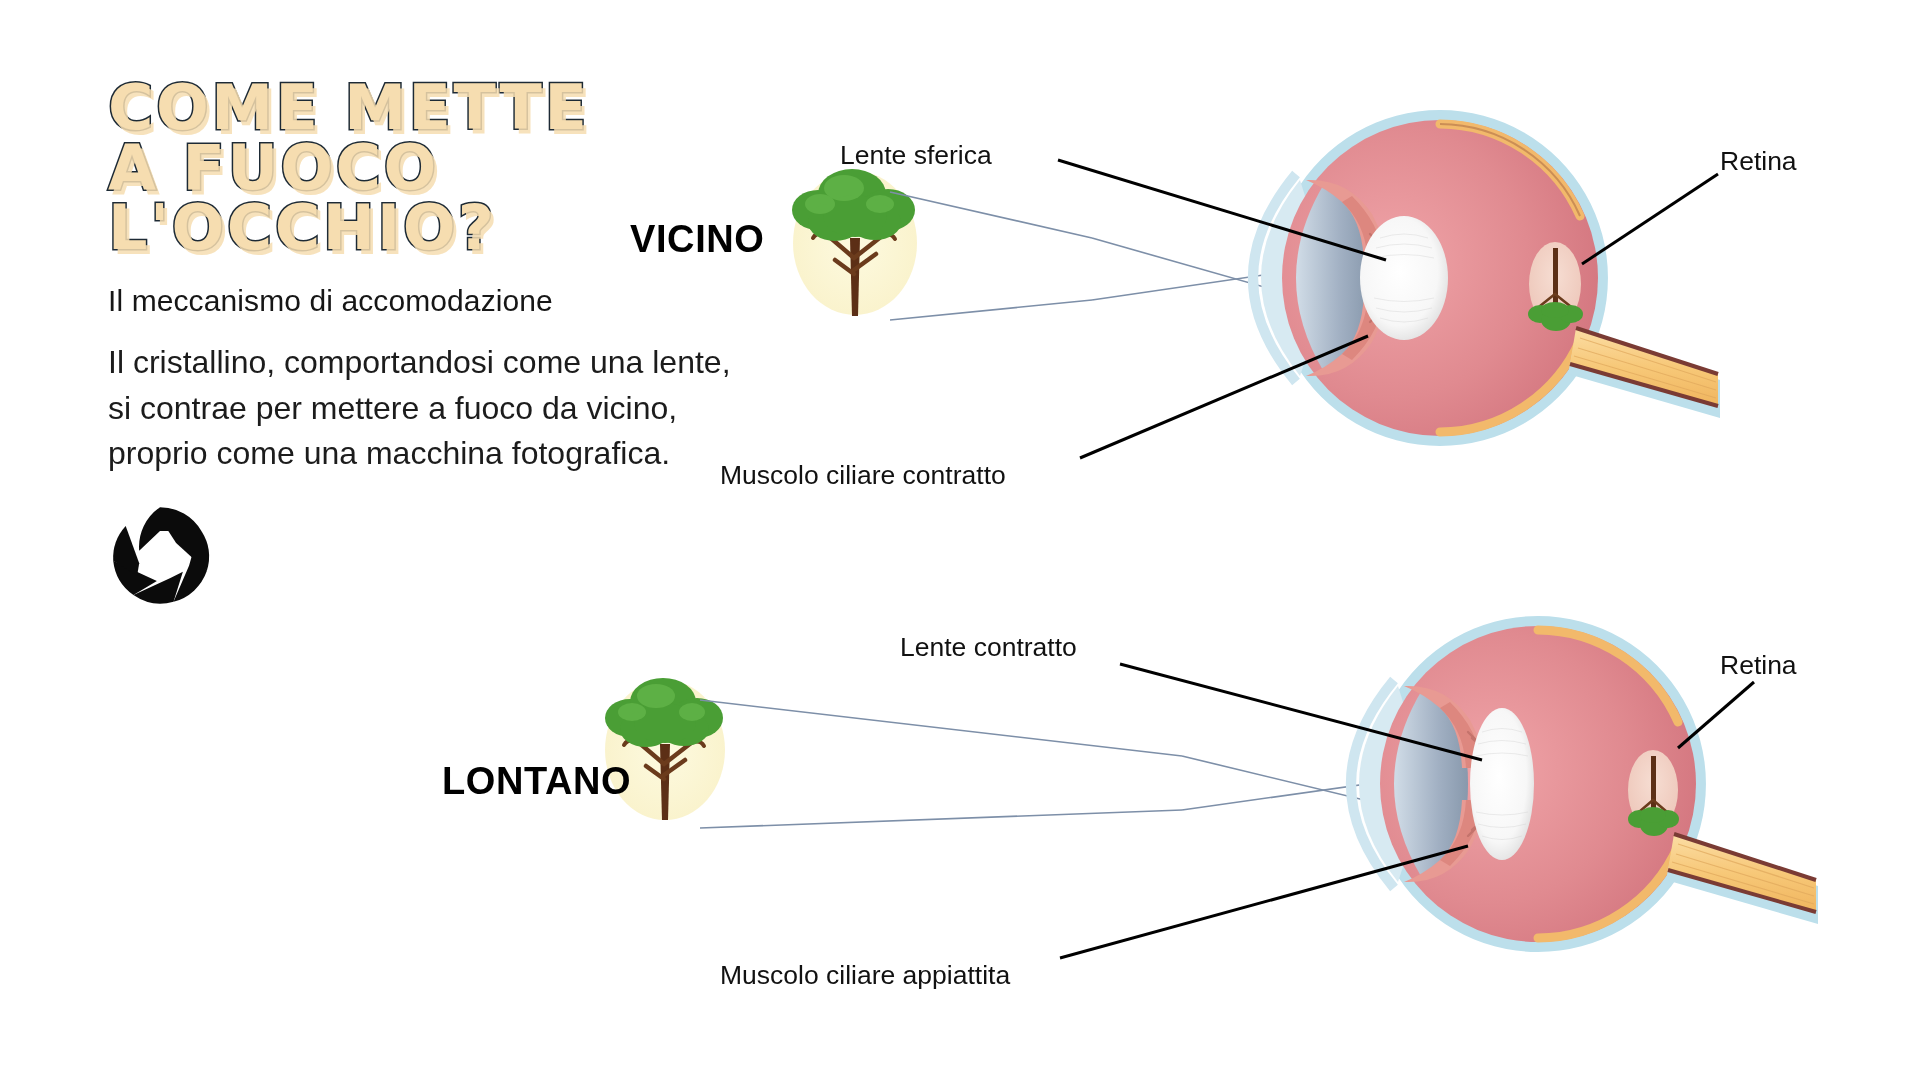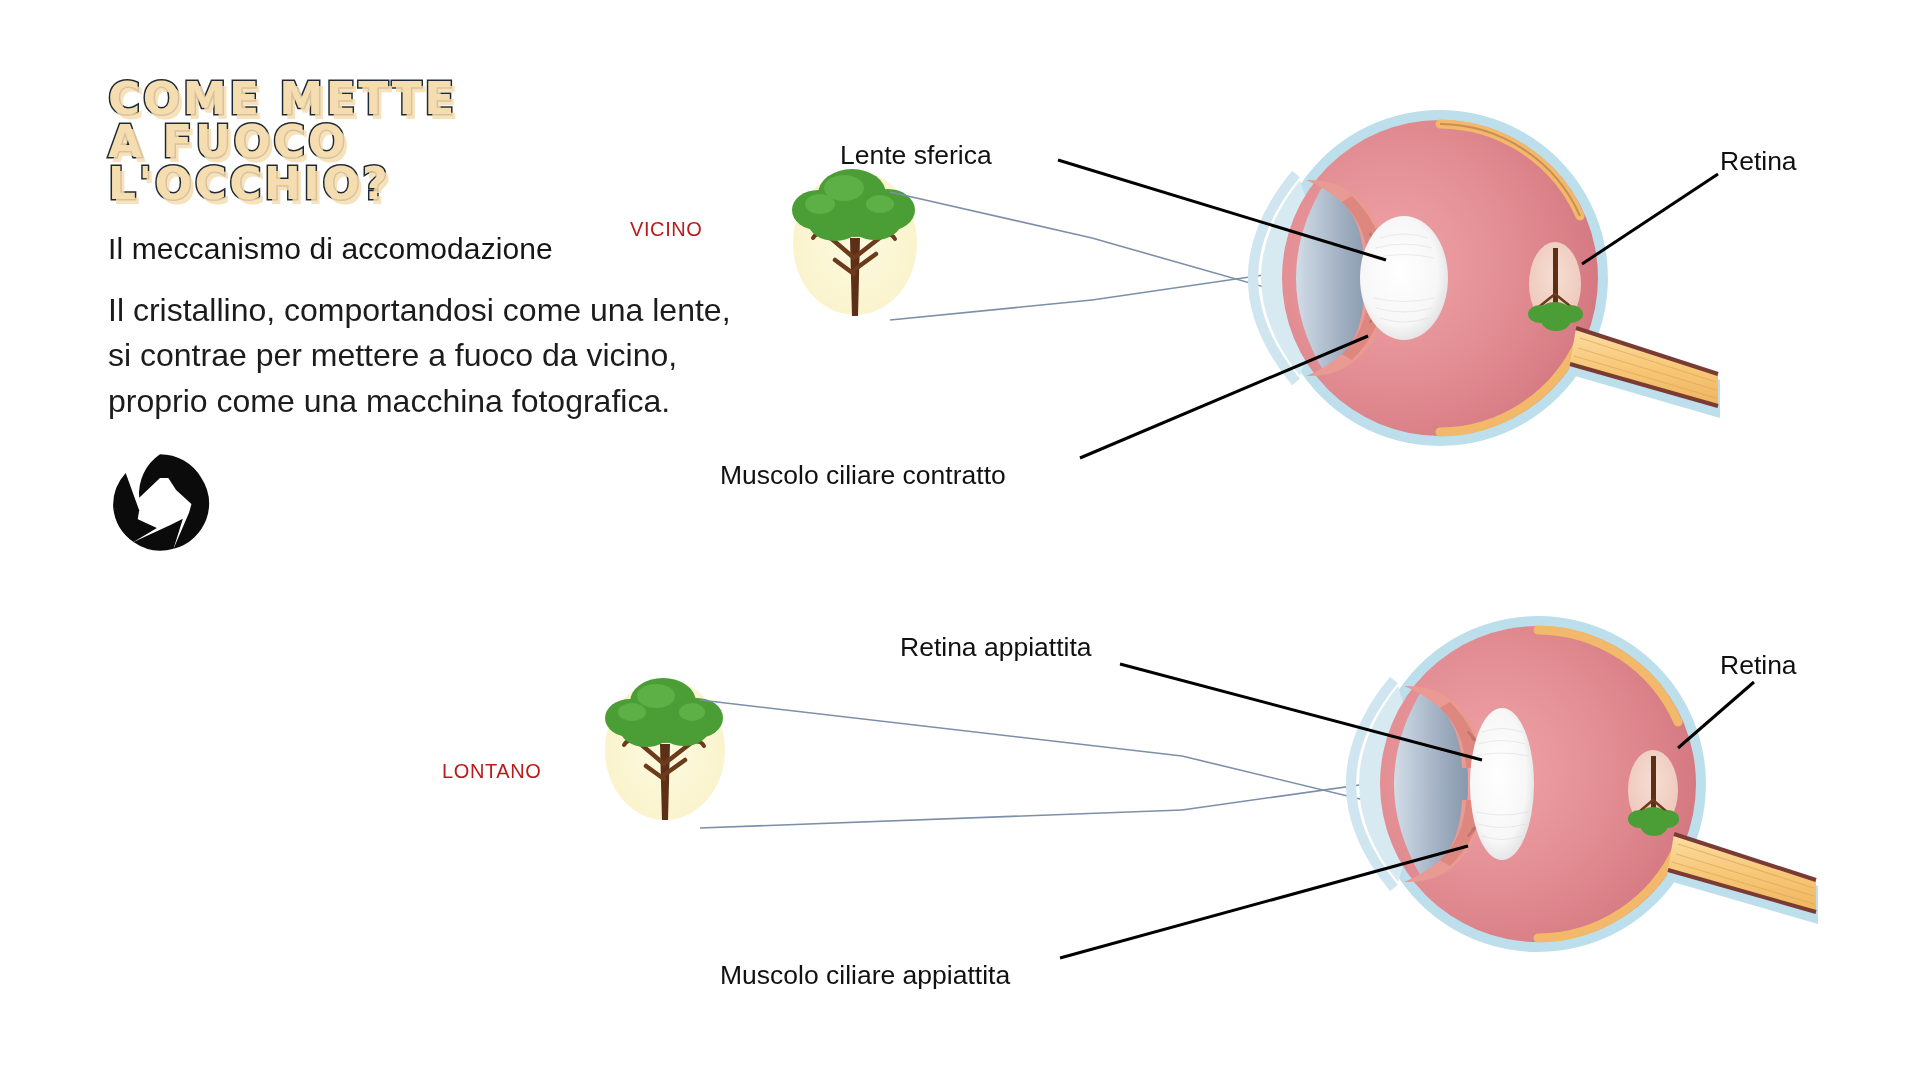--- a/index.html
+++ b/index.html
@@ -21,21 +21,21 @@
   .left-col {
     position: absolute;
     left: 108px;
     top: 78px;
     width: 660px;
   }
 
   .headline {
     font-family: "DejaVu Sans", "Liberation Sans", sans-serif;
     font-weight: 700;
-    font-size: 44px;
+    font-size: 62px;
     line-height: 0.97;
     letter-spacing: 2.5px;
     margin: 0;
     text-transform: uppercase;
     color: #F6DDB0;
     -webkit-text-stroke: 3px #1d2a35;
     paint-order: stroke fill;
     text-shadow: 4px 5px 0 rgba(246, 221, 176, 0.85);
   }
   .headline .hl-line { display: block; white-space: nowrap; }
@@ -64,24 +64,24 @@
 
   
   .diagram {
     position: absolute;
   }
   #diagram-near { left: 740px; top: 88px; }
   #diagram-far  { left: 420px; top: 560px; }
 
   .stage-label {
     position: absolute;
-    font-size: 20px;
-    font-weight: 400;
+    font-size: 38px;
+    font-weight: 700;
     letter-spacing: 0.6px;
-    color: #b91c1c;
+    color: #000000;
     white-space: nowrap;
   }
   .callout {
     position: absolute;
     font-size: 26.5px;
     color: #111111;
     white-space: nowrap;
   }
 
   svg { display: block; overflow: visible; }
@@ -258,21 +258,21 @@
       <path d="M340 370 L628 248"></path>
       <path d="M978 86 L842 176"></path>
     </g>
   </svg>
 </div>
 
 <div class="diagram" id="diagram-far">
 
   <span class="stage-label" style="left:22px; top:200px;">LONTANO</span>
 
-  <span class="callout" style="left:480px; top:72px;">Retina appiattita</span>
+  <span class="callout" style="left:480px; top:72px;">Lente contratto</span>
 
   <span class="callout" style="left:300px; top:400px;">Muscolo ciliare appiattita</span>
 
   <span class="callout" style="left:1300px; top:90px;">Retina</span>
 
   <svg width="1420" height="420" viewBox="0 0 1420 420">
     <defs>
       <radialGradient id="vitG2" cx="35%" cy="45%" r="78%">
         <stop offset="0%" stop-color="#f0a4a8"></stop>
         <stop offset="55%" stop-color="#e08a90"></stop>

